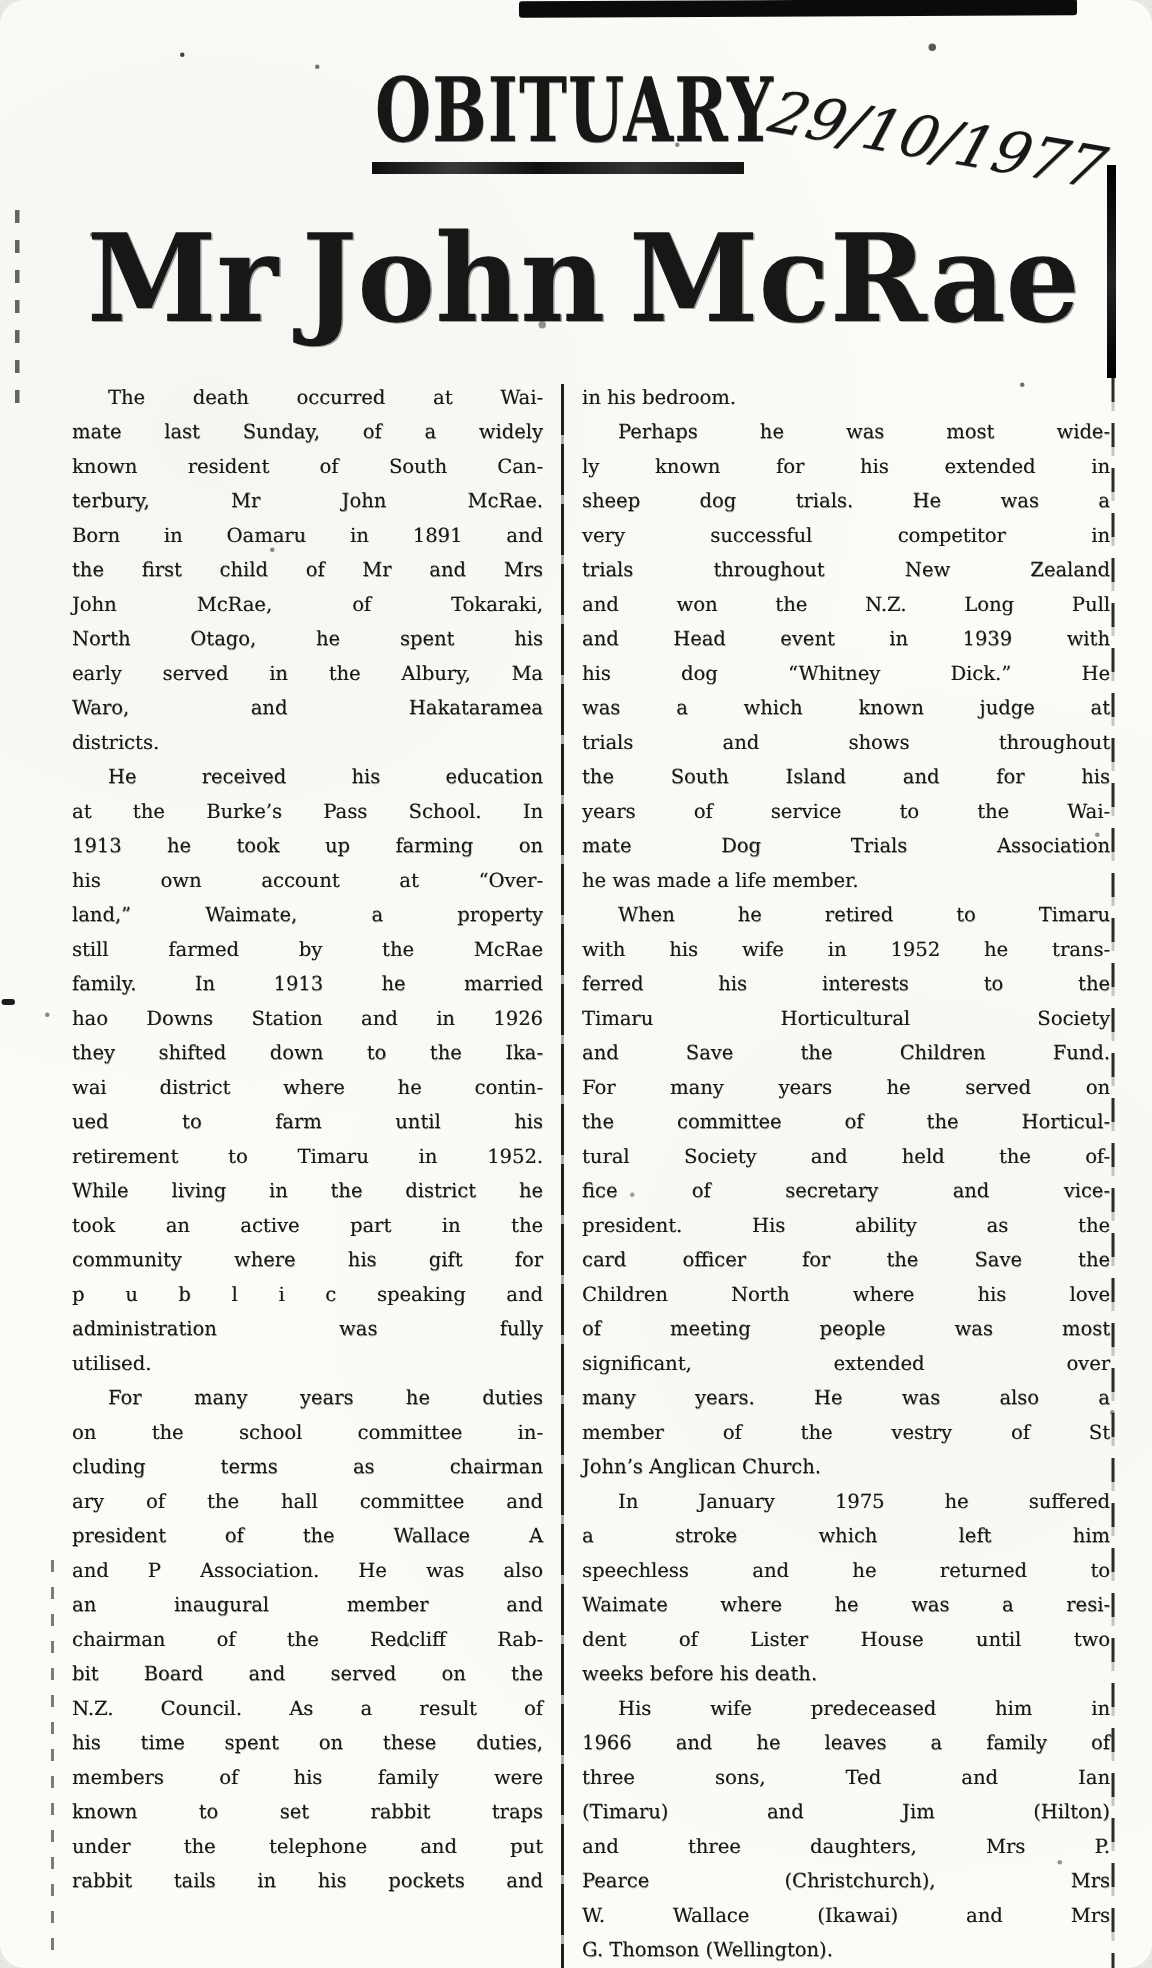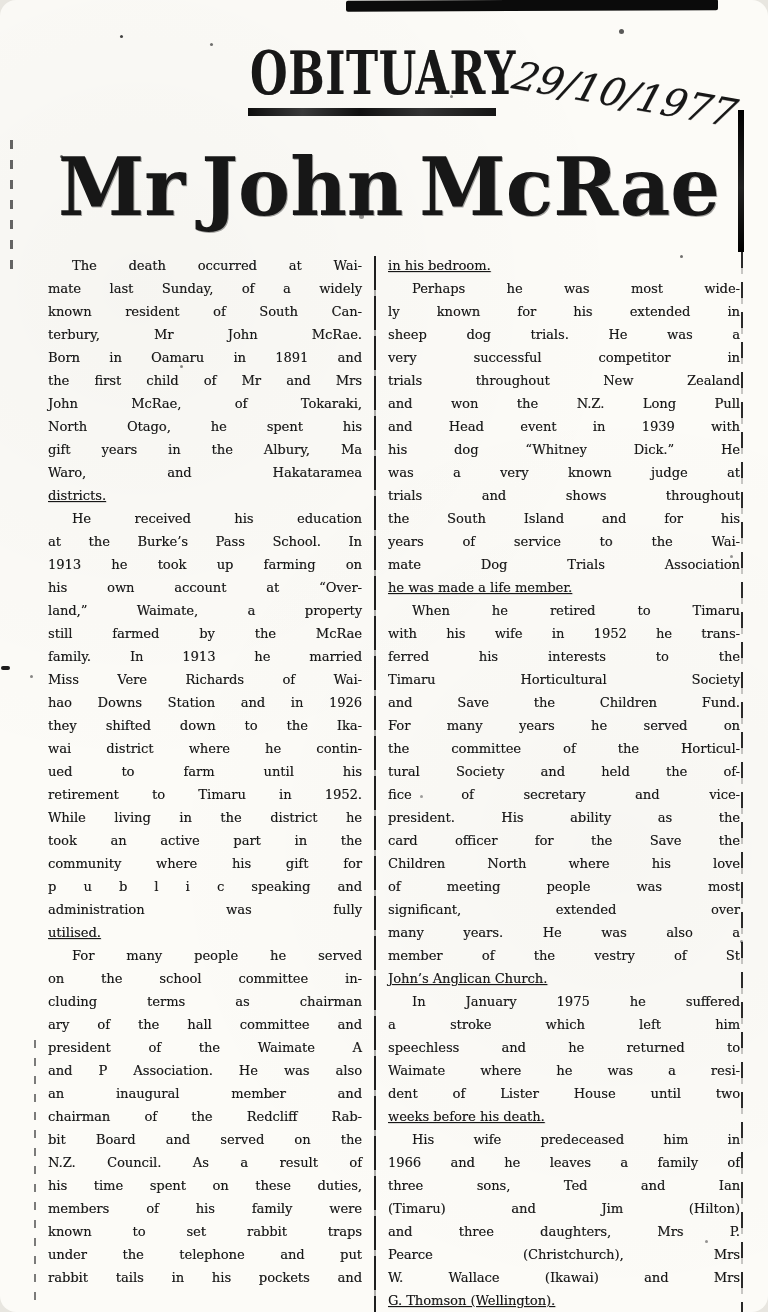--- a/index.html
+++ b/index.html
@@ -100,21 +100,21 @@
   .col { position:absolute; top:0; font-size:13px; line-height:23px; text-shadow:0.35px 0.35px 0 rgba(0,0,0,.4); }
   .col-left  { left:48px;  width:314px; }
   .col-right { left:388px; width:352px; }
   .col-rule {
     position:absolute; left:374px; top:2px; width:2px; height:1056px;
     background:repeating-linear-gradient(180deg,#1f1f1f 0 34px, rgba(31,31,31,.35) 34px 40px);
   }
   .para { margin:0; }
   .line { text-align:justify; text-align-last:justify; }
   .line.first { text-indent:24px; }
-  .line.endline { text-align-last:left;text-decoration:underline; }
+  .line.endline { text-align-last:left; }
 </style>
 </head>
 <body>
 
 <div class="page">
 
   <div class="top-bar"></div>
   <div class="edge-rule-thick"></div>
   <div class="edge-rule-thin"></div>
   <div class="left-dashes-a"></div>
@@ -136,51 +136,50 @@
     <div class="col col-left">
         <div class="para">
           <div class="line first">The death occurred at Wai-</div>
           <div class="line">mate last Sunday, of a widely</div>
           <div class="line">known resident of South Can-</div>
           <div class="line">terbury, Mr John McRae.</div>
           <div class="line">Born in Oamaru in 1891 and</div>
           <div class="line">the first child of Mr and Mrs</div>
           <div class="line">John McRae, of Tokaraki,</div>
           <div class="line">North Otago, he spent his</div>
-          <div class="line">gift years in the Albury, Ma</div>
+          <div class="line">early served in the Albury, Ma</div>
           <div class="line">Waro, and Hakataramea</div>
           <div class="line endline">districts.</div>
         </div>
         <div class="para">
           <div class="line first">He received his education</div>
           <div class="line">at the Burke’s Pass School. In</div>
           <div class="line">1913 he took up farming on</div>
           <div class="line">his own account at “Over-</div>
           <div class="line">land,” Waimate, a property</div>
           <div class="line">still farmed by the McRae</div>
           <div class="line">family. In 1913 he married</div>
-          <div class="line">Miss Vere Richards of Wai-</div>
           <div class="line">hao Downs Station and in 1926</div>
           <div class="line">they shifted down to the Ika-</div>
           <div class="line">wai district where he contin-</div>
           <div class="line">ued to farm until his</div>
           <div class="line">retirement to Timaru in 1952.</div>
           <div class="line">While living in the district he</div>
           <div class="line">took an active part in the</div>
           <div class="line">community where his gift for</div>
           <div class="line">p u b l i c speaking and</div>
           <div class="line">administration was fully</div>
           <div class="line endline">utilised.</div>
         </div>
         <div class="para">
-          <div class="line first">For many people he served</div>
+          <div class="line first">For many years he duties</div>
           <div class="line">on the school committee in-</div>
           <div class="line">cluding terms as chairman</div>
           <div class="line">ary of the hall committee and</div>
-          <div class="line">president of the Waimate A</div>
+          <div class="line">president of the Wallace A</div>
           <div class="line">and P Association. He was also</div>
           <div class="line">an inaugural member and</div>
           <div class="line">chairman of the Redcliff Rab-</div>
           <div class="line">bit Board and served on the</div>
           <div class="line">N.Z. Council. As a result of</div>
           <div class="line">his time spent on these duties,</div>
           <div class="line">members of his family were</div>
           <div class="line">known to set rabbit traps</div>
           <div class="line">under the telephone and put</div>
           <div class="line">rabbit tails in his pockets and</div>
@@ -193,21 +192,21 @@
         </div>
         <div class="para">
           <div class="line first">Perhaps he was most wide-</div>
           <div class="line">ly known for his extended in</div>
           <div class="line">sheep dog trials. He was a</div>
           <div class="line">very successful competitor in</div>
           <div class="line">trials throughout New Zealand</div>
           <div class="line">and won the N.Z. Long Pull</div>
           <div class="line">and Head event in 1939 with</div>
           <div class="line">his dog “Whitney Dick.” He</div>
-          <div class="line">was a very known judge at</div>
+          <div class="line">was a which known judge at</div>
           <div class="line">trials and shows throughout</div>
           <div class="line">the South Island and for his</div>
           <div class="line">years of service to the Wai-</div>
           <div class="line">mate Dog Trials Association</div>
           <div class="line endline">he was made a life member.</div>
         </div>
         <div class="para">
           <div class="line first">When he retired to Timaru</div>
           <div class="line">with his wife in 1952 he trans-</div>
           <div class="line">ferred his interests to the</div>

